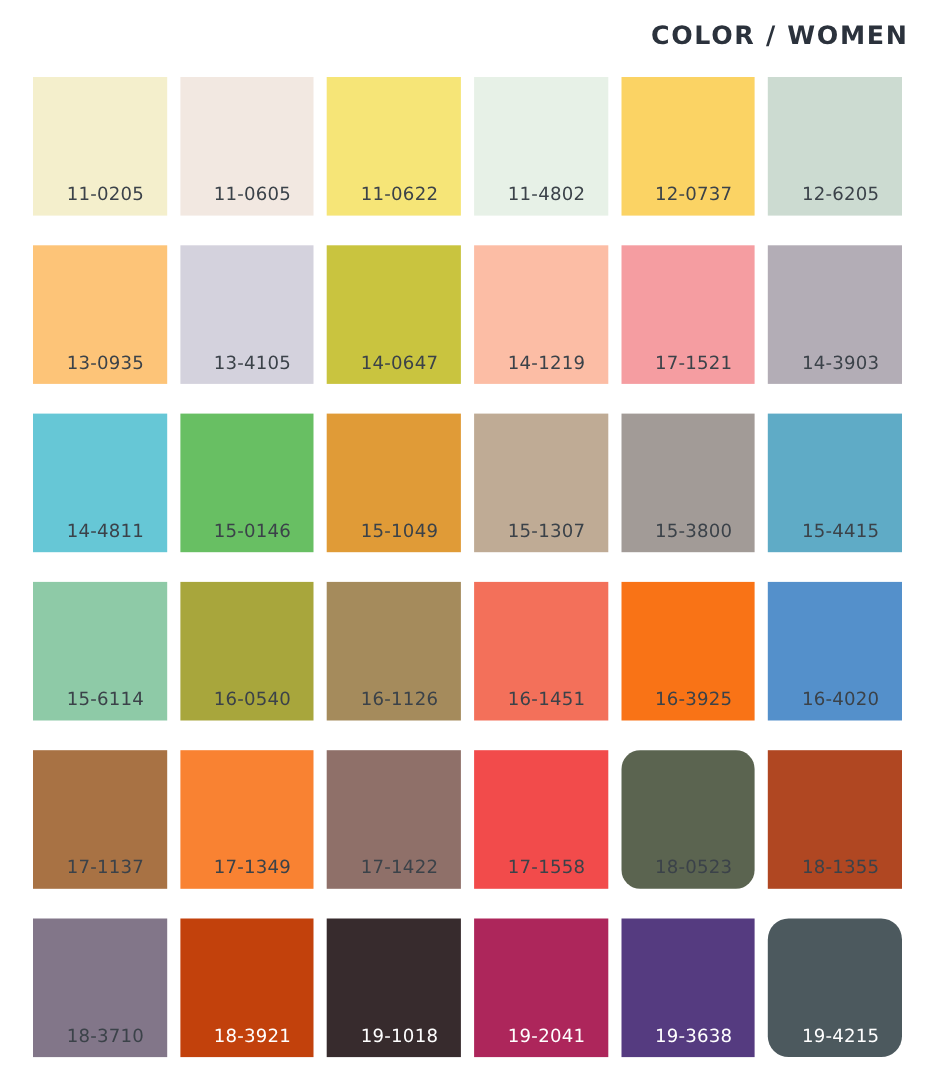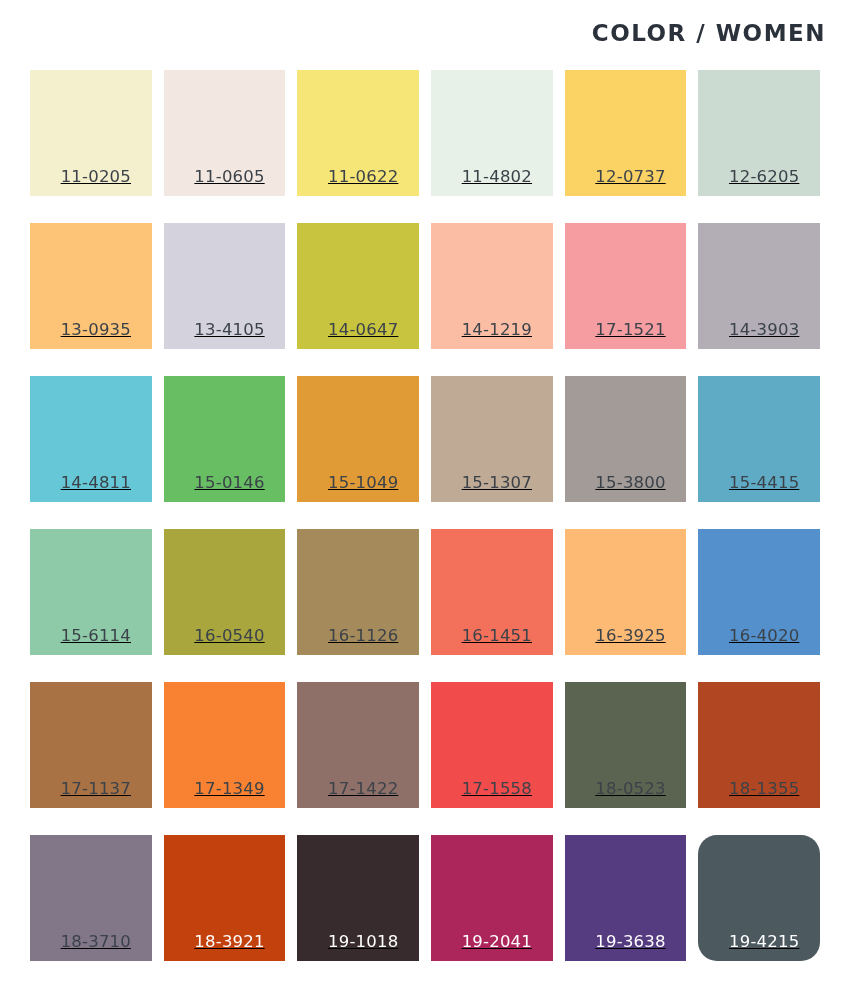--- a/index.html
+++ b/index.html
@@ -62,21 +62,20 @@
   }
   .swatch {
     position: relative;
     width: 122px;
     height: 126px;
     box-sizing: border-box;
     display: flex;
     align-items: flex-end;
     justify-content: center;
     overflow: hidden;
-    text-decoration: underline;
   }
   .swatch-label {
     font-family: "DejaVu Sans", sans-serif;
     font-size: 16.5px;
     font-weight: 400;
     letter-spacing: 0.2px;
     line-height: 1;
     padding-bottom: 11px;
     padding-left: 10px;
     white-space: nowrap;
@@ -165,41 +164,41 @@
         </div>
         <div class="swatch" style="background-color: rgb(168, 166, 60);">
           <span class="swatch-label">16-0540</span>
         </div>
         <div class="swatch" style="background-color: rgb(165, 139, 92);">
           <span class="swatch-label">16-1126</span>
         </div>
         <div class="swatch" style="background-color: rgb(243, 112, 90);">
           <span class="swatch-label">16-1451</span>
         </div>
-        <div class="swatch" style="background-color: #fdba74; justify-content: flex-end;">
+        <div class="swatch" style="background-color: #f97316; justify-content: flex-end;">
           <span class="swatch-label">16-3925</span>
         </div>
         <div class="swatch" style="background-color: rgb(84, 144, 203);">
           <span class="swatch-label">16-4020</span>
         </div>
       </div>
       <div class="grid-row">
         <div class="swatch" style="background-color: rgb(168, 114, 68);">
           <span class="swatch-label">17-1137</span>
         </div>
         <div class="swatch" style="background-color: rgb(249, 130, 50);">
           <span class="swatch-label">17-1349</span>
         </div>
         <div class="swatch" style="background-color: rgb(143, 112, 105);">
           <span class="swatch-label">17-1422</span>
         </div>
         <div class="swatch" style="background-color: rgb(242, 75, 75);">
           <span class="swatch-label">17-1558</span>
         </div>
-        <div class="swatch" style="background-color: rgb(91, 100, 80);">
+        <div class="swatch" style="background-color: rgb(91, 100, 80); border-radius: 17px;">
           <span class="swatch-label">18-0523</span>
         </div>
         <div class="swatch" style="background-color: rgb(176, 71, 34);">
           <span class="swatch-label">18-1355</span>
         </div>
       </div>
       <div class="grid-row">
         <div class="swatch" style="background-color: rgb(130, 118, 137);">
           <span class="swatch-label">18-3710</span>
         </div>

